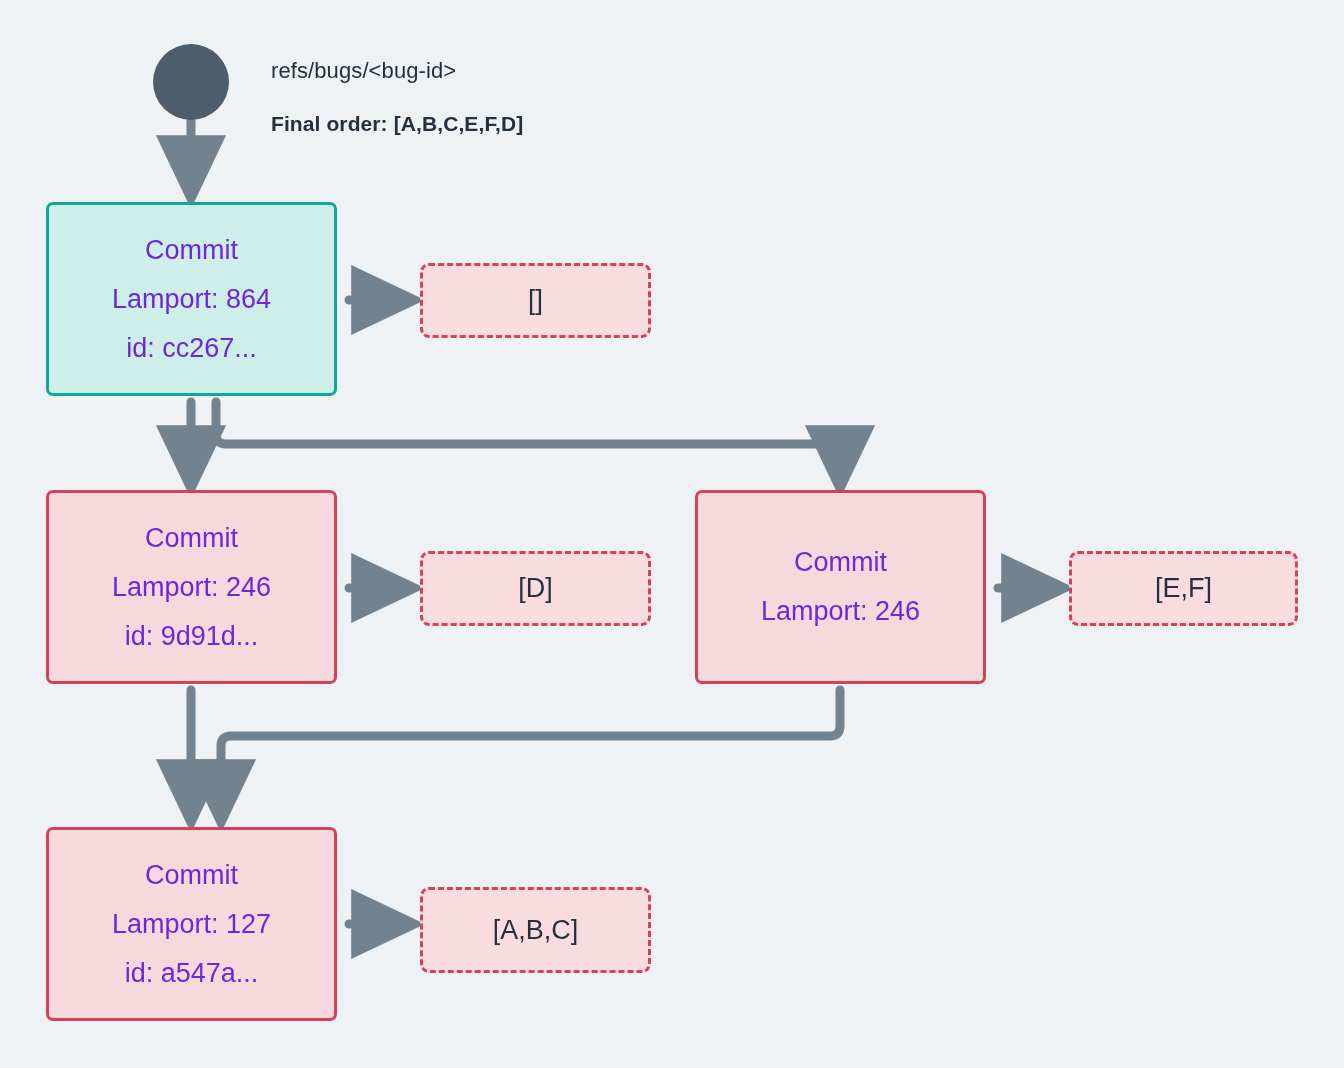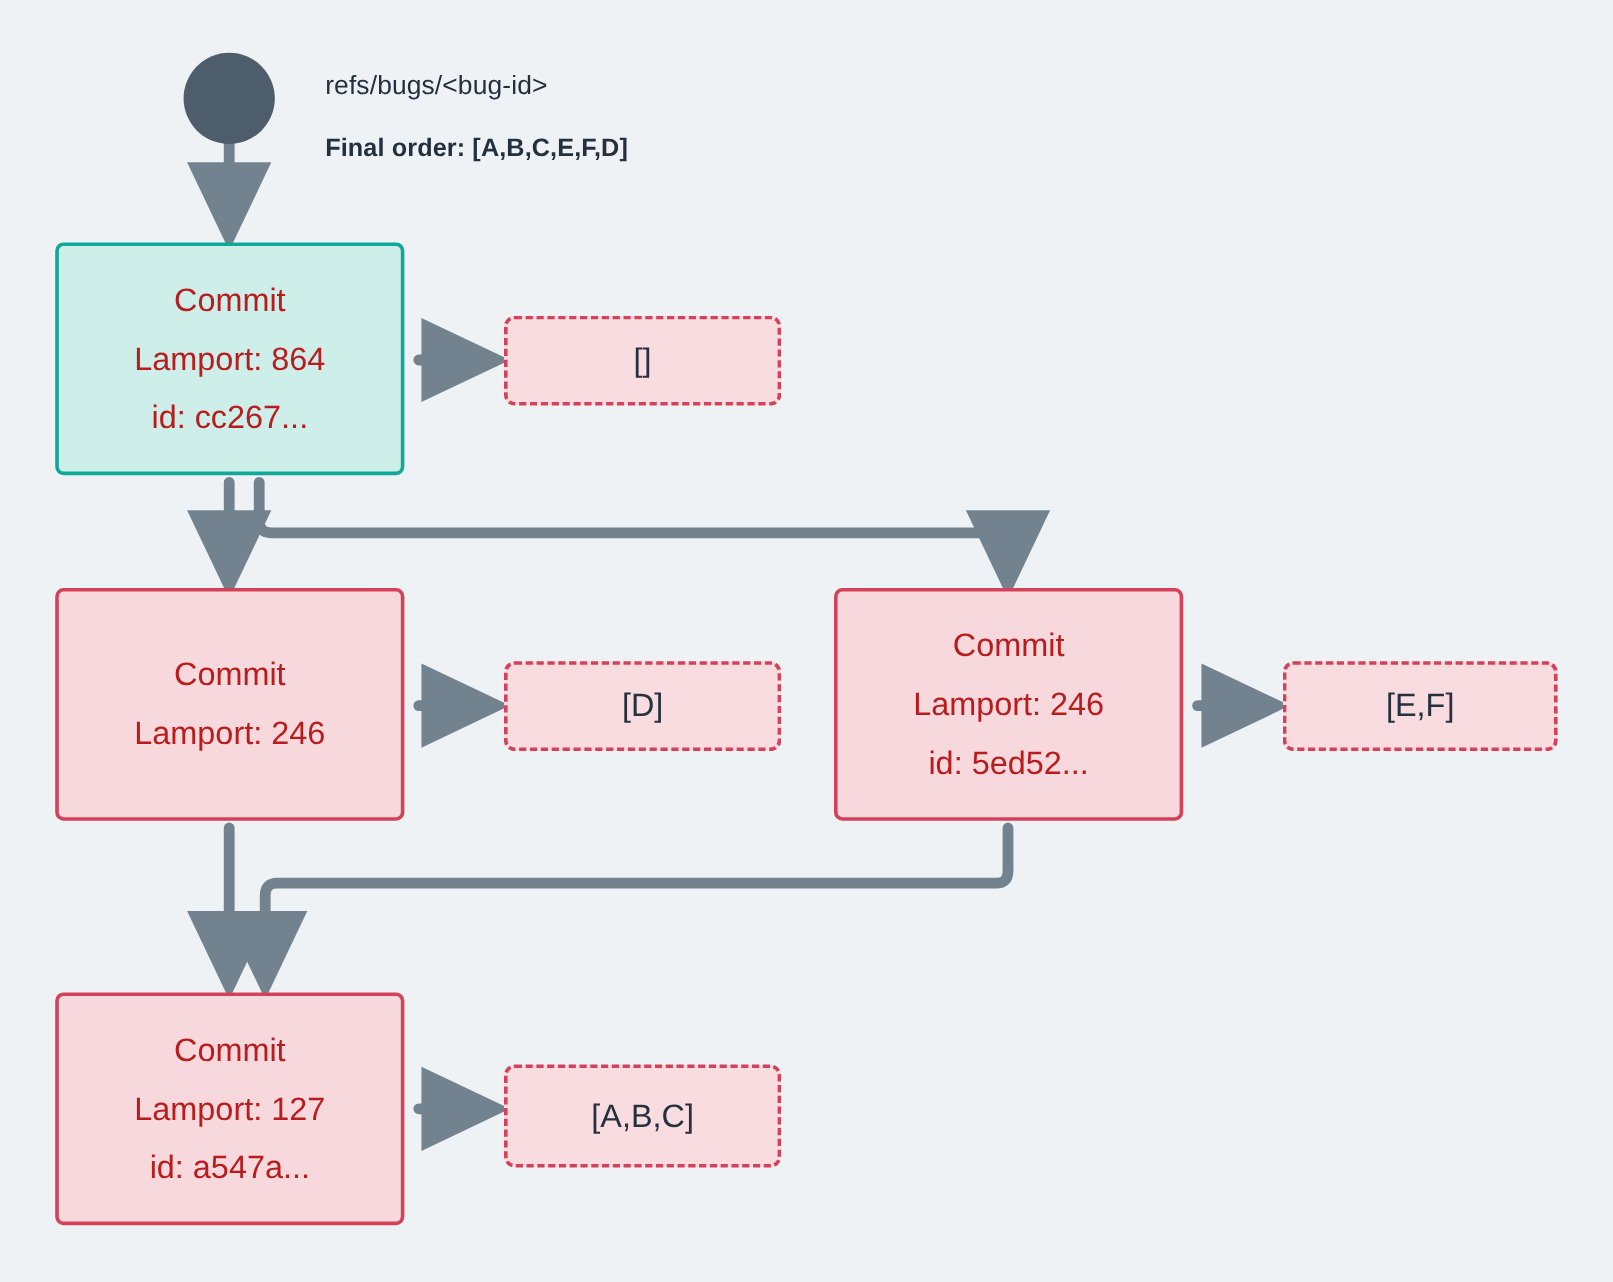--- a/index.html
+++ b/index.html
@@ -38,21 +38,21 @@
   .hdr-ref { font-size: 22px; font-weight: 400; }
   .hdr-order { font-size: 21px; font-weight: 700; }
 
   .node {
     position: absolute;
     display: flex;
     flex-direction: column;
     align-items: center;
     justify-content: center;
     border-radius: 7px;
-    color: #b91c1c;
+    color: #6d28d9;
     font-size: 27px;
     line-height: 49px;
     text-align: center;
   }
   .node-teal {
     background: #cdeee9;
     border: 3px solid #10a897;
   }
   .node-red {
     background: #f7d8dd;
@@ -105,27 +105,27 @@
   <div class="node node-teal" style="left:46px; top:202px; width:291px; height:194px;">
     <span class="ln">Commit</span>
     <span class="ln">Lamport: 864</span>
     <span class="ln">id: cc267...</span>
   </div>
   <div class="payload" style="left:420px; top:263px; width:231px; height:75px;">[]</div>
 
   <div class="node node-red" style="left:46px; top:490px; width:291px; height:194px;">
     <span class="ln">Commit</span>
     <span class="ln">Lamport: 246</span>
+    <span class="ln">id: 9d91d...</span>
   </div>
   <div class="payload" style="left:420px; top:551px; width:231px; height:75px;">[D]</div>
 
   <div class="node node-red" style="left:695px; top:490px; width:291px; height:194px;">
     <span class="ln">Commit</span>
     <span class="ln">Lamport: 246</span>
-    <span class="ln">id: 5ed52...</span>
   </div>
   <div class="payload" style="left:1069px; top:551px; width:229px; height:75px;">[E,F]</div>
 
   <div class="node node-red" style="left:46px; top:827px; width:291px; height:194px;">
     <span class="ln">Commit</span>
     <span class="ln">Lamport: 127</span>
     <span class="ln">id: a547a...</span>
   </div>
   <div class="payload" style="left:420px; top:887px; width:231px; height:86px;">[A,B,C]</div>
 

